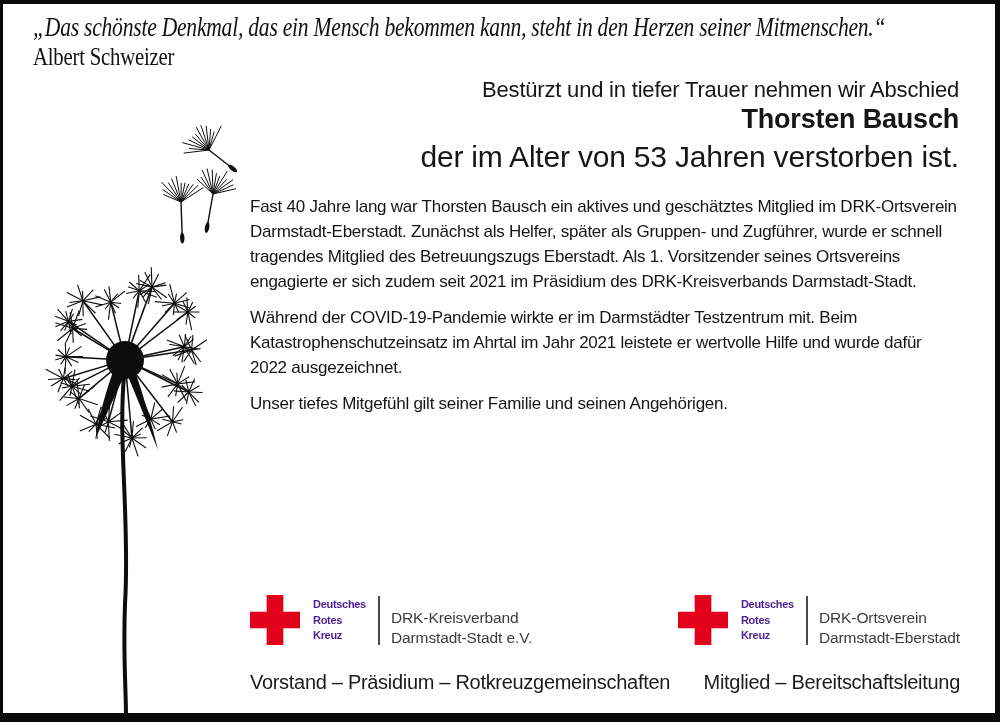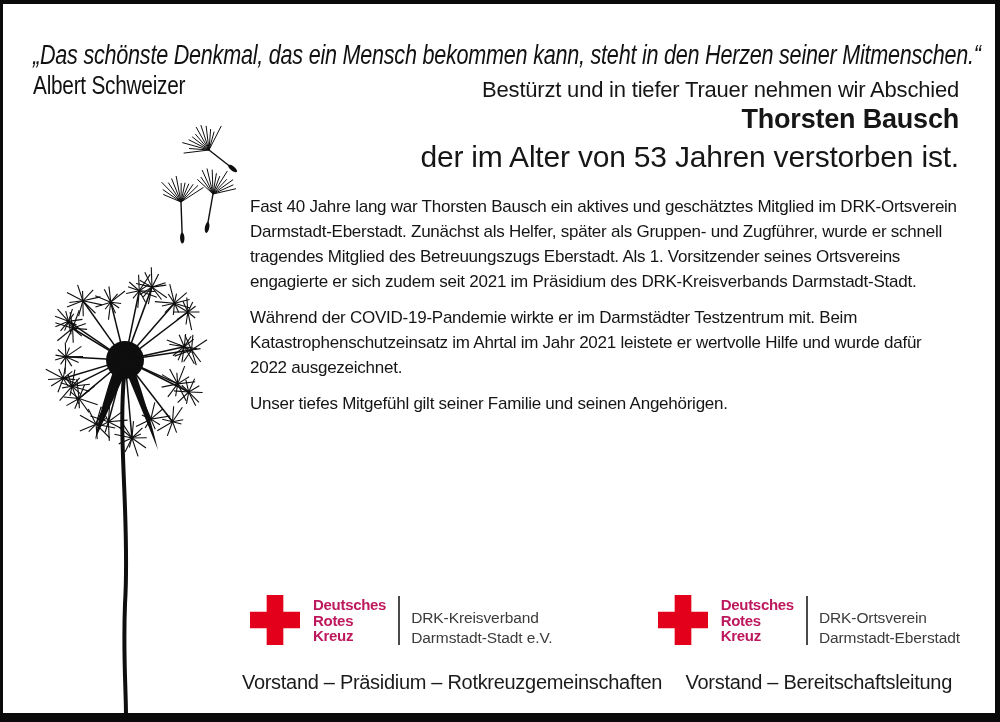--- a/index.html
+++ b/index.html
@@ -18,23 +18,23 @@
     border-color: #0a0a0a;
     border-width: 4px 5px 9px 3px;
     overflow: hidden;
     font-family: "Liberation Sans", sans-serif;
   }
 
   
   .quote {
     position: absolute;
     left: 30px;
-    top: 36px;
+    top: 8px;
     width: 950px;
-    font-family: Liberation Sans, sans-serif;
+    font-family: Liberation Serif, serif;
     color: #111;
   }
   .quote-line {
     display: block;
     white-space: nowrap;
     font-size: 27px;
     line-height: 30px;
     transform: scaleX(0.80);
     transform-origin: 0 0;
     letter-spacing: -0.3px;
@@ -96,45 +96,45 @@
     display: flex;
     justify-content: space-between;
     align-items: flex-start;
   }
   .logo { display: flex; align-items: flex-start; }
   .cross-icon { width: 50px; height: 50px; color: var(--cross-red); flex: 0 0 auto; }
   .brand-stack {
     margin-left: 13px;
     margin-top: 2px;
     font-weight: bold;
-    font-size: 15px;
+    font-size: 11px;
     line-height: 15.5px;
     letter-spacing: -0.3px;
-    color: #be185d;
+    color: #4c1d95;
   }
   .logo-divider {
     width: 2px;
     height: 49px;
     background: #4a4a4a;
     margin-left: 12px;
     margin-top: 1px;
   }
   .org-stack {
     margin-left: 11px;
     margin-top: 13px;
     font-size: 15.5px;
     line-height: 19.5px;
     letter-spacing: -0.1px;
     color: #3c3c3b;
   }
 
   
   .signatures {
     position: absolute;
-    left: 239px;
+    left: 247px;
     top: 666px;
     width: 710px;
     display: flex;
     justify-content: space-between;
     font-size: 20px;
     line-height: 25px;
     letter-spacing: -0.3px;
     color: #1b1b1b;
   }
 </style>
@@ -486,16 +486,16 @@
       <div class="org-stack">
         <div>DRK-Ortsverein</div>
         <div>Darmstadt-Eberstadt</div>
       </div>
     </div>
 
   </div>
 
   <div class="signatures">
     <span>Vorstand – Präsidium – Rotkreuzgemeinschaften</span>
-    <span>Vorstand – Bereitschaftsleitung</span>
+    <span>Mitglied – Bereitschaftsleitung</span>
   </div>
 
 </div>
 
 </body></html>

